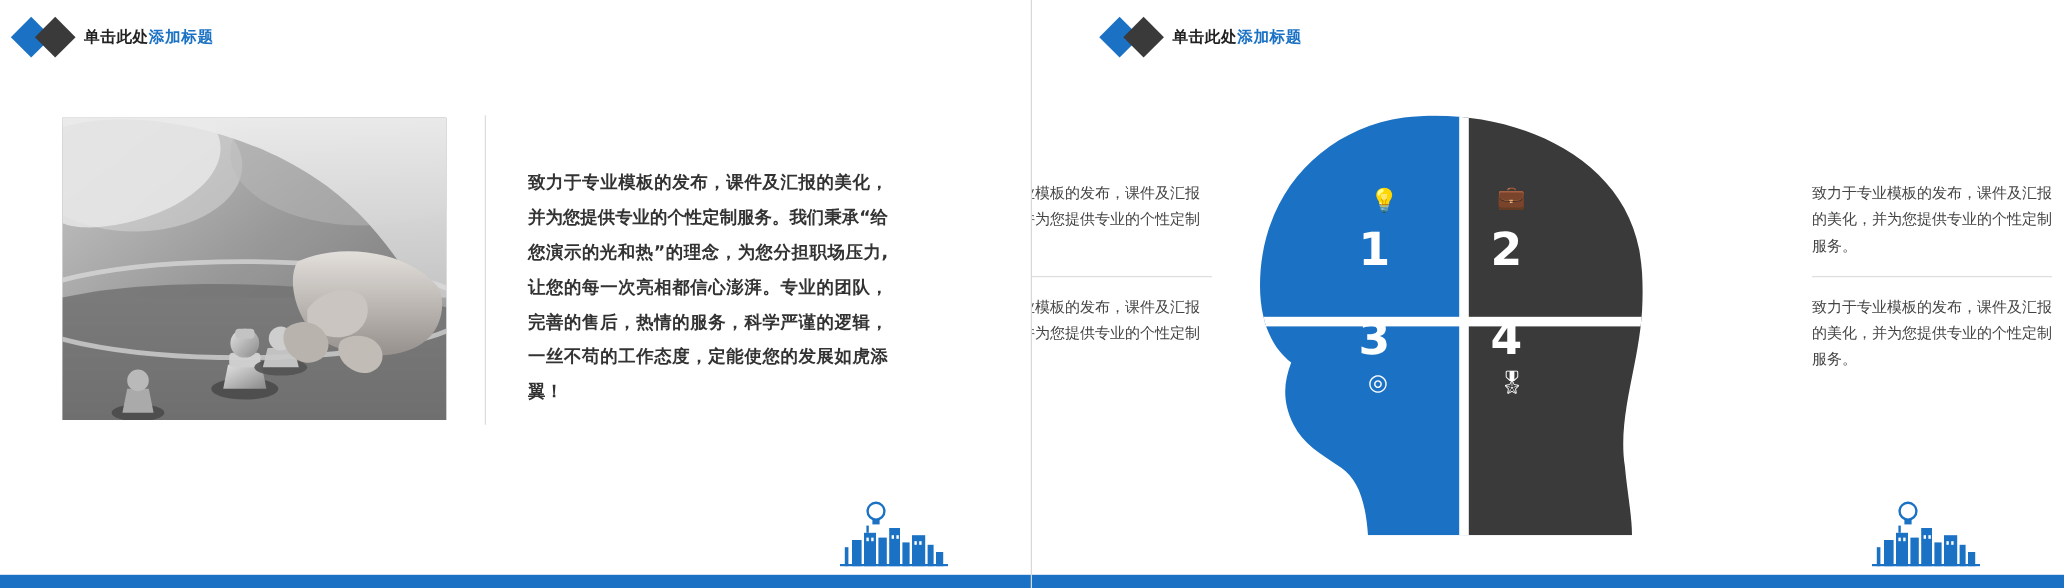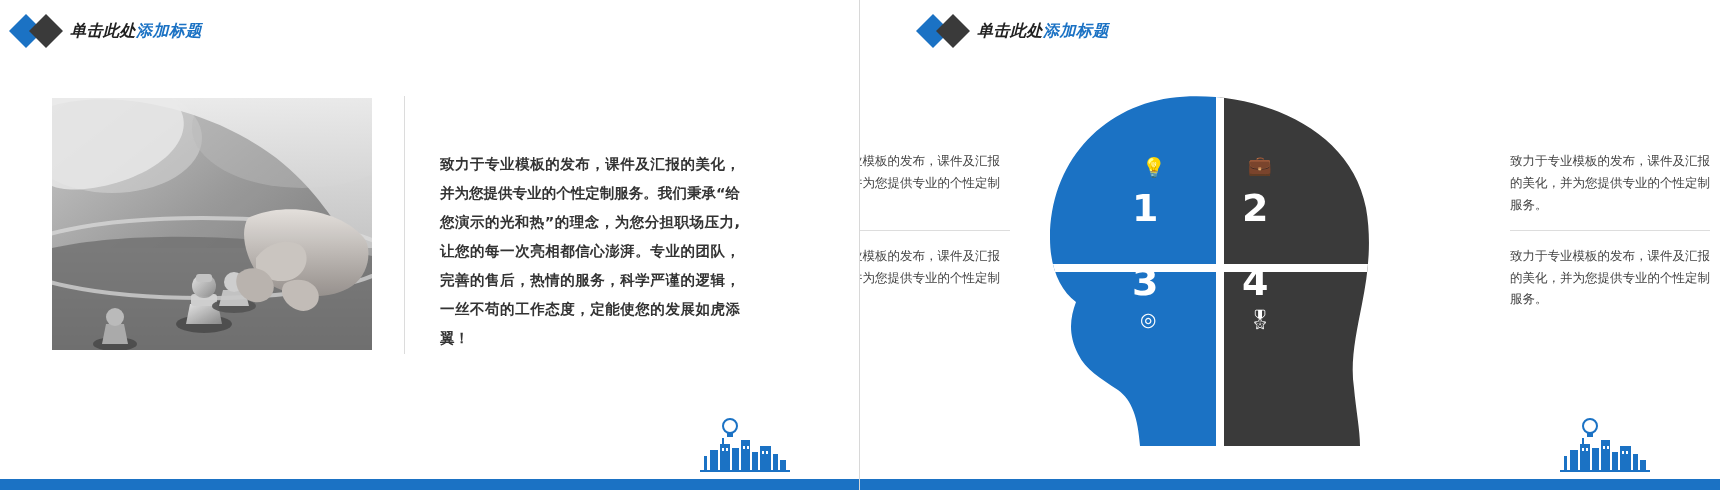--- a/index.html
+++ b/index.html
@@ -47,45 +47,44 @@
   .dia {
     position: absolute;
     width: 24px;
     height: 24px;
     top: 5px;
     transform: rotate(45deg);
   }
   .dia.blue { left: 6px; background: #1b72c4; }
   .dia.dark { left: 26px; background: #3a3a3a; }
   .hdr-title {
-    font-size: 16px;
+    font-size: 13px;
     font-weight: bold;
     letter-spacing: 0.5px;
     white-space: nowrap;
-    font-style: italic;
   }
   .hdr-title .t1 { color: #222222; }
   .hdr-title .t2 { color: #1b72c4; }
 
   
   .photo {
     position: absolute;
     left: 52px;
     top: 98px;
     width: 320px;
     height: 252px;
     overflow: hidden;
     background: #b9b9b9;
   }
   .photo svg { display: block; }
 
   .left-text {
     position: absolute;
     left: 440px;
-    top: 150px;
+    top: 139px;
     width: 300px;
     font-size: 14.5px;
     line-height: 2.0;
     color: #333333;
     text-align: justify;
     font-weight: bold;
   }
 
   .vsep {
     position: absolute;

